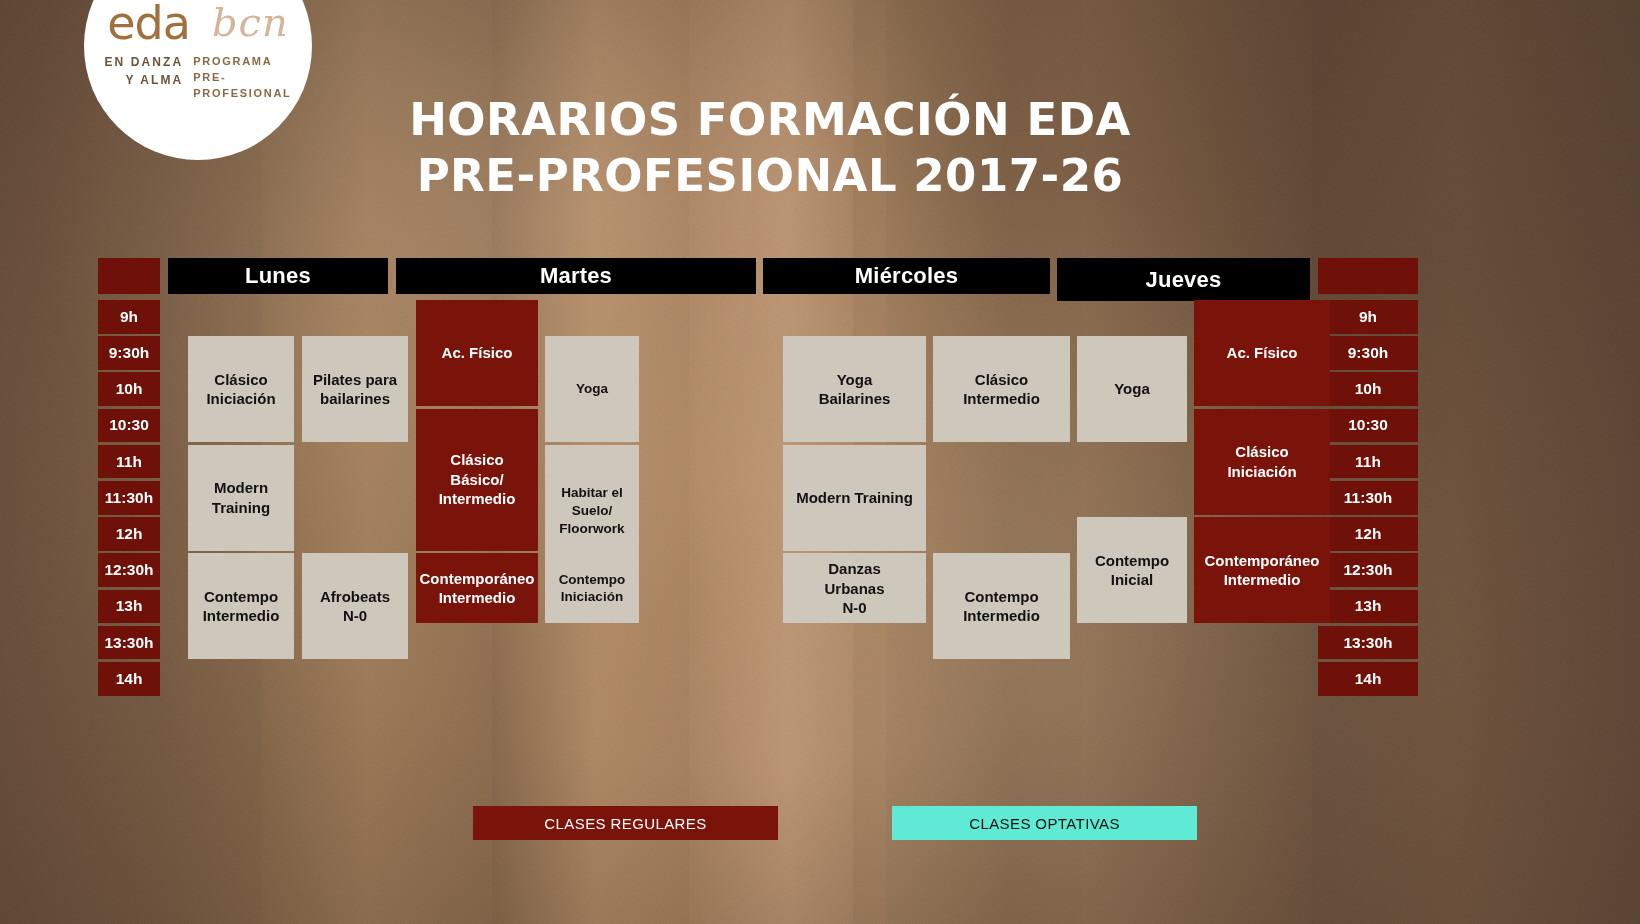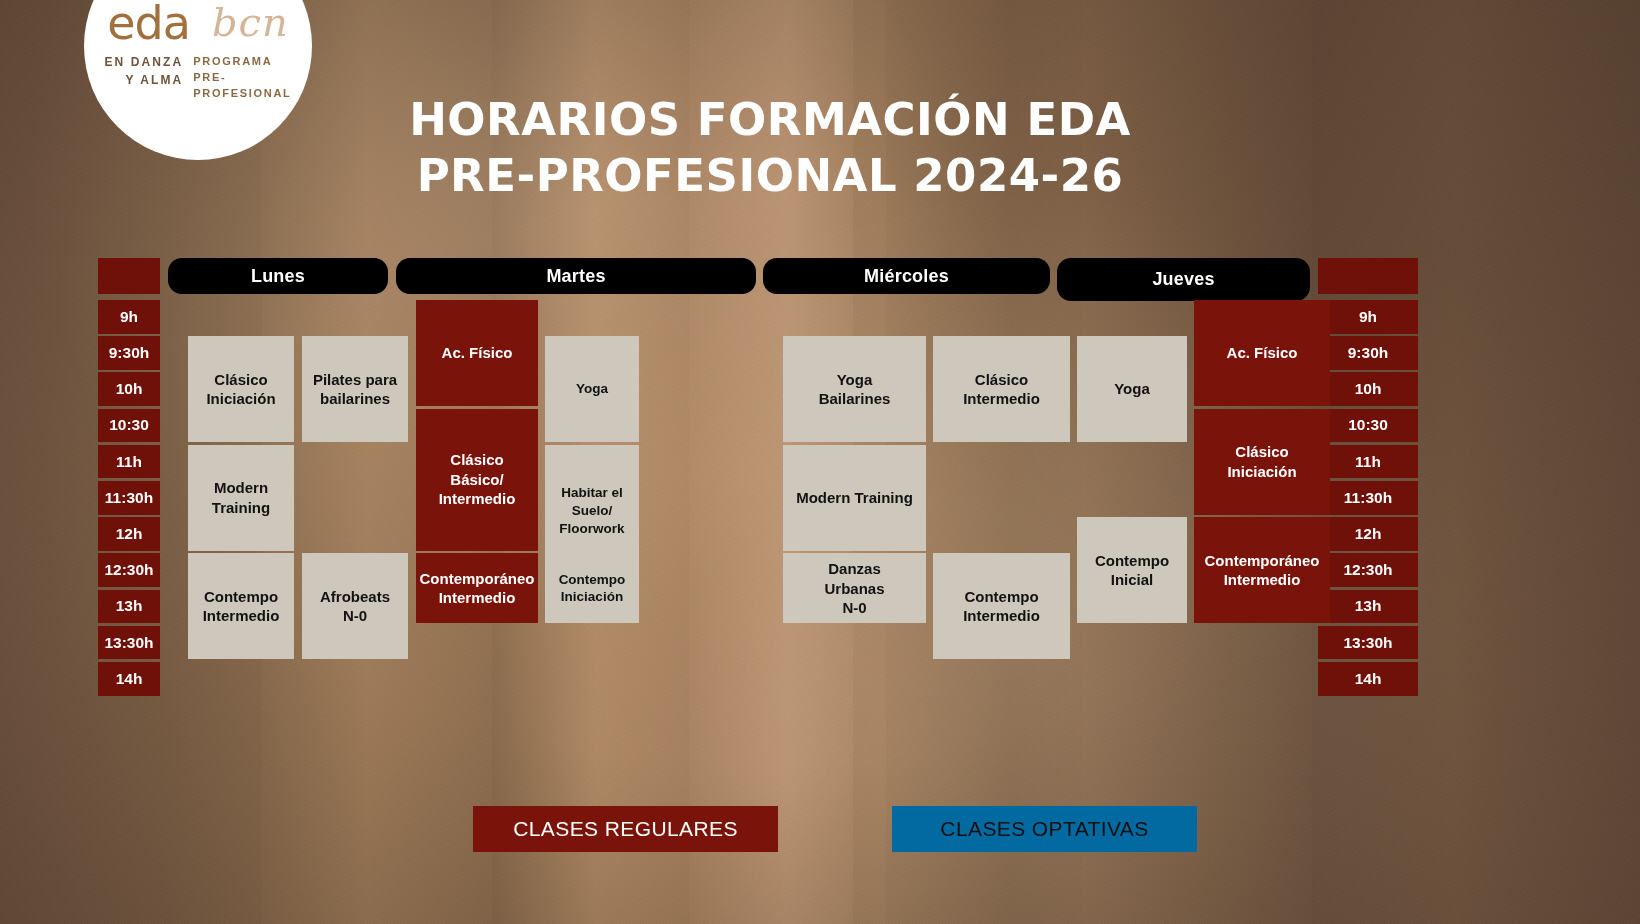--- a/index.html
+++ b/index.html
@@ -45,32 +45,32 @@
 
   
   #title{position:absolute;left:330px;top:92px;width:880px;z-index:4;text-align:center;
          color:#ffffff;font-weight:bold;font-size:45px;line-height:1.24;letter-spacing:.5px;
          font-family:"DejaVu Sans", sans-serif;}
 
   
   #grid{position:absolute;left:0;top:0;width:1640px;height:924px;z-index:3;}
   .cell{position:absolute;box-sizing:border-box;display:flex;align-items:center;
         justify-content:center;text-align:center;}
-  .hdr{background:#000;color:#fff;font-weight:bold;font-size:18px;letter-spacing:.2px;border-radius:14px;}
+  .hdr{background:#000;color:#fff;font-weight:bold;font-size:22px;letter-spacing:.2px;}
   .timecell{background:#6f1109;color:#fff;font-weight:bold;font-size:15.5px;}
   .blk{font-weight:bold;line-height:1.3;padding:2px 5px;margin-left:20px;}
   .blk.reg{background:#7a140b;color:#ffffff;}
   .blk.opt{background:#cdc7bc;color:#121212;}
 
   
   #legend{position:absolute;z-index:4;left:0;top:806px;width:1640px;height:40px;}
-  .lg{position:absolute;height:46px;display:flex;align-items:center;justify-content:center;
-      font-size:21px;letter-spacing:.4px;}
+  .lg{position:absolute;height:34px;display:flex;align-items:center;justify-content:center;
+      font-size:15px;letter-spacing:.4px;}
   .lg.reg{left:473px;width:305px;background:#7a140b;color:#fff;}
-  .lg.opt{left:892px;width:305px;background:#0369a1;color:#111;}
+  .lg.opt{left:892px;width:305px;background:#5eead4;color:#111;}
 </style>
 </head>
 <body>
 
 <div id="bg">
   <div class="drape d1"></div>
     <div class="drape d2"></div>
     <div class="drape d3"></div>
   <div class="drape d4"></div>
     <div class="drape d5"></div>
@@ -87,21 +87,21 @@
     <span class="bcn">bcn</span>
   </div>
   <div class="sub">
     <span class="l">EN DANZA<br>Y ALMA</span>
     <span class="r">PROGRAMA<br>PRE-<br>PROFESIONAL</span>
   </div>
 </div>
 
 <div id="title">
   <div>HORARIOS FORMACIÓN EDA</div>
-  <div>PRE-PROFESIONAL 2024-26</div>
+  <div>PRE-PROFESIONAL 2017-26</div>
 </div>
 
 <div id="grid">
     <div class="cell hdr" style="left: 168px; top: 258px; width: 220px; height: 36px;">Lunes</div>
     <div class="cell hdr" style="left: 396px; top: 258px; width: 360px; height: 36px;">Martes</div>
     <div class="cell hdr" style="left: 763px; top: 258px; width: 287px; height: 36px;">Miércoles</div>
     <div class="cell hdr" style="left: 1057px; top: 258px; width: 253px; height: 43px;">Jueves</div>
     <div class="cell timecell" style="left: 98px; top: 258px; width: 62px; height: 36px;"></div>
     <div class="cell timecell" style="left: 1318px; top: 258px; width: 100px; height: 36px;"></div>
     <div class="cell timecell" style="left: 98px; top: 300px; width: 62px; height: 33.7px;">9h</div>

